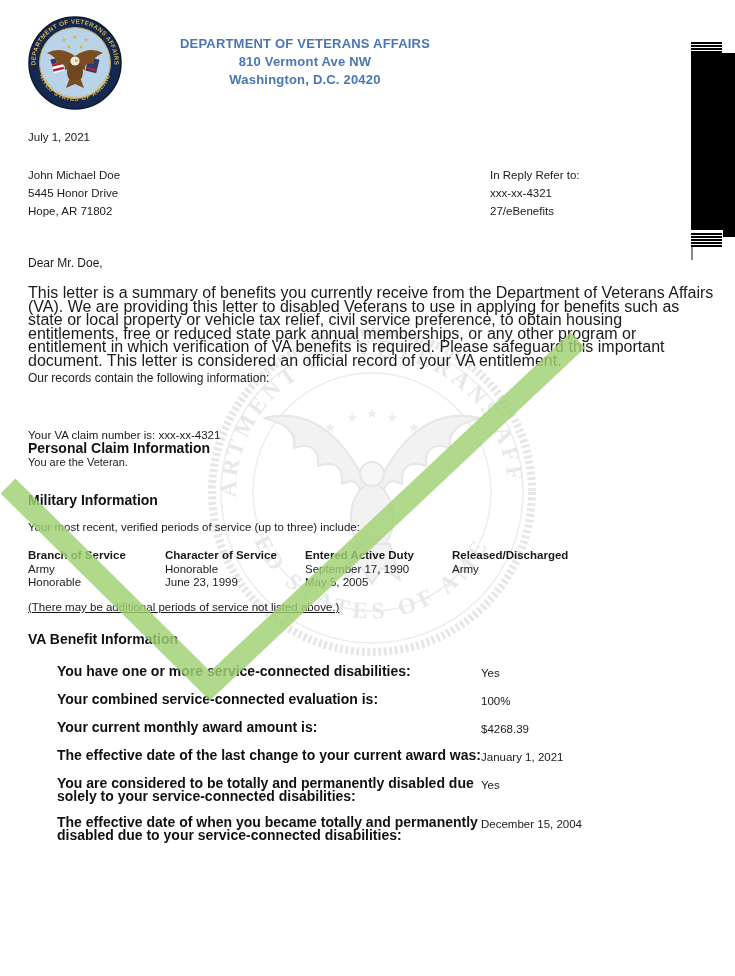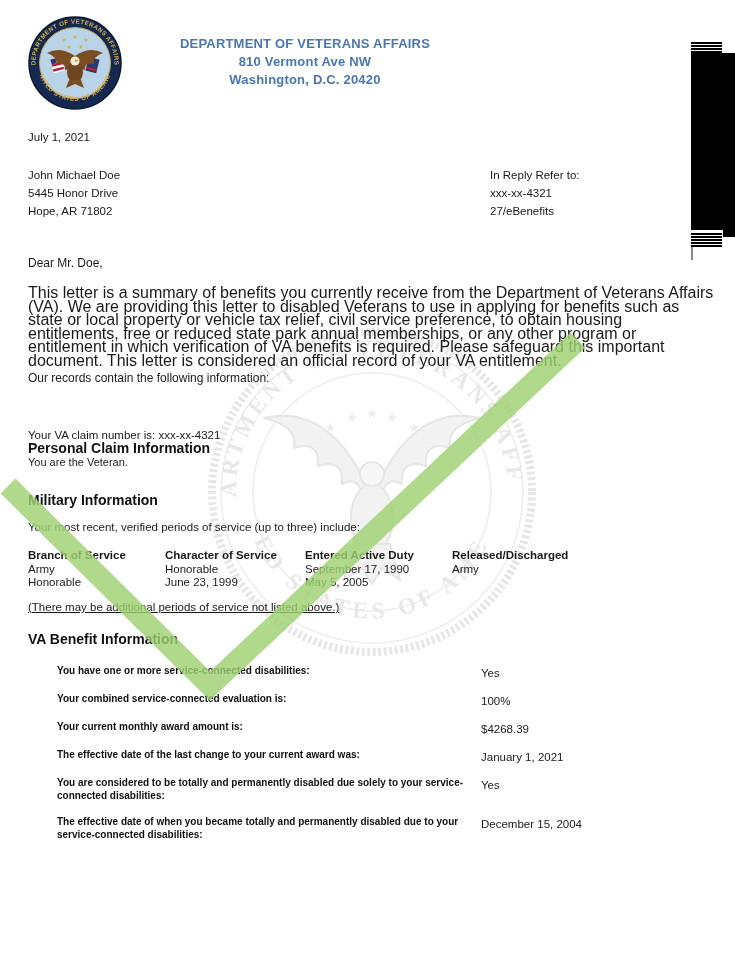--- a/index.html
+++ b/index.html
@@ -25,21 +25,21 @@
   .h-military{left:28px;top:492px;}
   .svc-intro{left:28px;top:521px;font-size:11.5px;}
   .mil-table{left:28px;top:549px;width:660px;display:grid;
     grid-template-columns:137px 140px 147px auto;
     font-size:11.5px;line-height:13.5px;}
   .mil-table .th{font-weight:bold;}
   .svc-note{left:28px;top:601px;font-size:11.5px;text-decoration:underline;}
   .h-benefit{left:28px;top:631px;}
   .ben-list{left:57px;top:665px;width:658px;}
   .ben-row{display:grid;grid-template-columns:424px 1fr;margin-bottom:14px;}
-  .ben-label{font-weight:bold;font-size:10px;line-height:12.5px;color:#111;}
+  .ben-label{font-weight:bold;font-size:14px;line-height:12.5px;color:#111;}
   .ben-value{font-size:11.5px;padding-top:2px;}
   
   .wm-seal{left:202px;top:322px;width:340px;height:340px;pointer-events:none;}
   .check-overlay{left:0;top:0;width:735px;height:976px;pointer-events:none;}
   
   .art-main{left:691px;top:53px;width:44px;height:177px;background:#000;}
   .art-stripes-top{left:691px;top:42px;width:31px;height:11px;
     background:repeating-linear-gradient(to bottom,#000 0 2px,#fff 2px 3px);}
   .art-stripes-bottom{left:691px;top:233px;width:31px;height:14px;
     background:repeating-linear-gradient(to bottom,#000 0 2px,#fff 2px 3px);}

